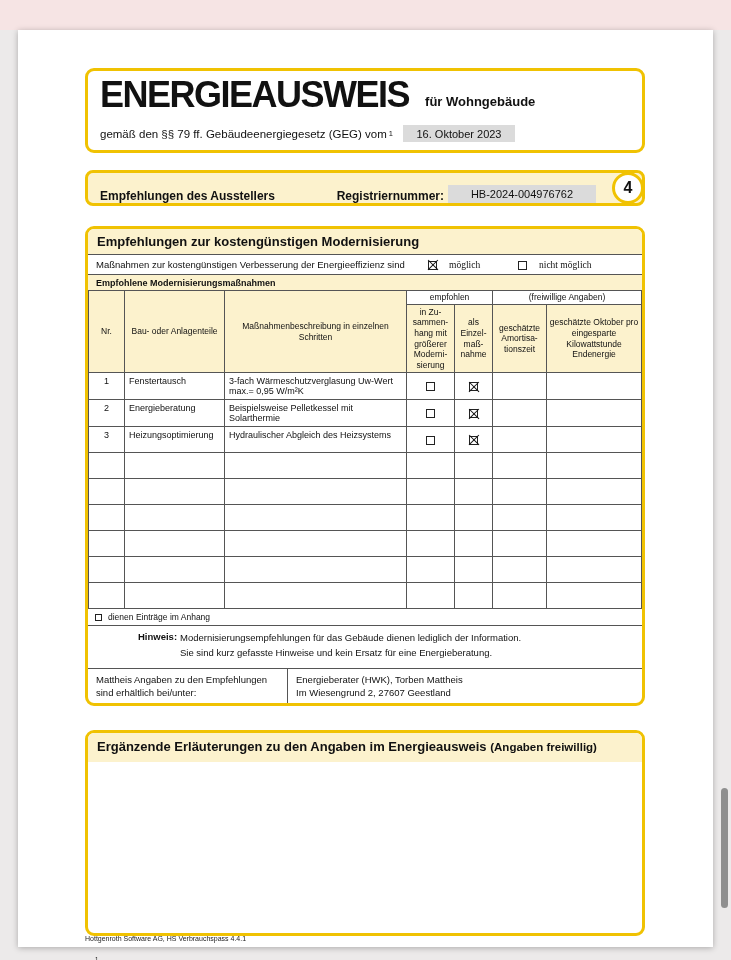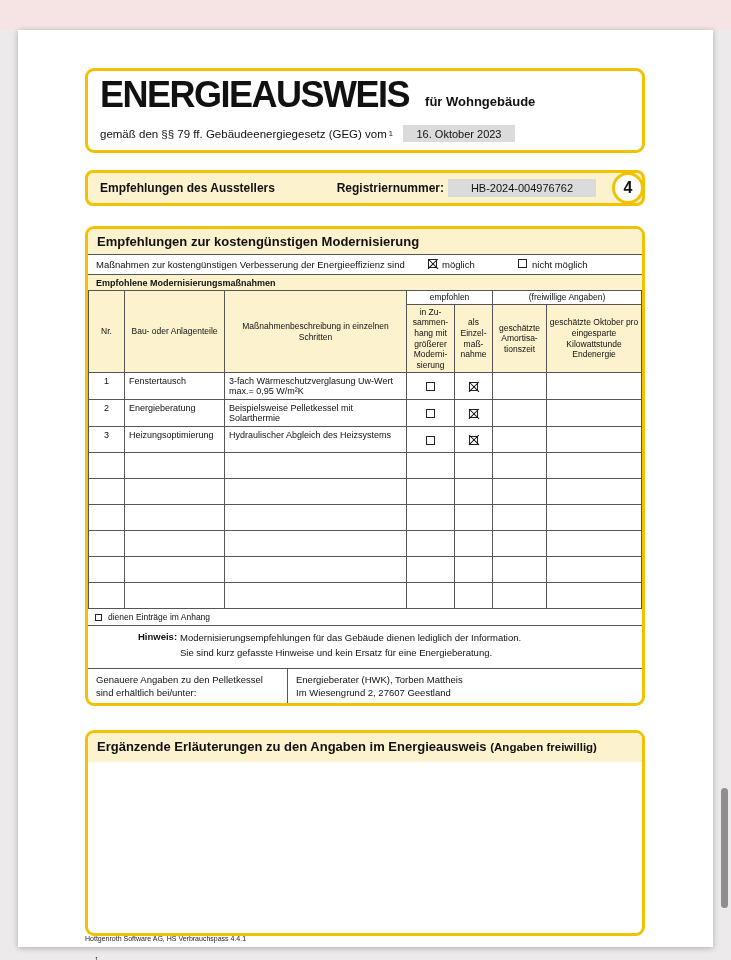--- a/index.html
+++ b/index.html
@@ -30,39 +30,39 @@
   .main-title{ font-size:36px; font-weight:bold; letter-spacing:-1.5px; line-height:1; }
   .subtitle{ font-size:13px; font-weight:bold; padding-bottom:4px; }
   .law-row{ display:flex; align-items:center; margin-top:12px; font-size:11.5px; }
   .law-row sup{ font-size:7.5px; margin-left:2px; }
   .value-box{ background:var(--valbox); text-align:center; font-size:11px; padding:2.5px 10px; margin-left:10px; min-width:112px; }
 
   
   .reg-bar{
     position:relative; margin-top:17px; height:36px;
     background:var(--band); border:3px solid var(--accent); border-radius:8px;
-    display:flex; align-items:center; padding:0 12px; font-size:12px;
+    display:flex; align-items:flex-end; padding:0 12px; font-size:12px;
   }
   .reg-title{ font-weight:bold; }
   .reg-label{ font-weight:bold; margin-left:auto; margin-right:4px; }
   .reg-value{ background:var(--valbox); font-size:11px; padding:3px 12px; min-width:148px; text-align:center; margin-right:34px; }
   .page-circle{
     position:absolute; right:-2px; top:50%; transform:translateY(-50%);
     width:32px; height:32px; border-radius:50%; background:#fff;
     border:3.5px solid var(--accent);
     display:flex; align-items:center; justify-content:center;
     font-weight:bold; font-size:16px;
   }
 
   
   .main-box{ margin-top:20px; border:3px solid var(--accent); border-radius:9px; overflow:hidden; background:#fff; }
   .box-title{ background:var(--band); font-weight:bold; font-size:13px; padding:5px 9px; }
   .measures-row{ display:flex; align-items:center; border-top:1px solid var(--hair); border-bottom:1px solid var(--hair); padding:4px 8px; font-size:9.5px; background:#fff; }
   .measures-text{ flex:0 0 332px; }
-  .opt{ display:flex; align-items:flex-start; gap:5px; }
+  .opt{ display:flex; align-items:flex-end; gap:12px;font-family:Liberation Serif, serif; }
   .opt1{ flex:0 0 90px; }
   .table-caption{ background:var(--band); font-weight:bold; font-size:9px; padding:2.5px 8px; }
 
   table{ width:100%; border-collapse:collapse; table-layout:fixed; }
   th,td{ border:1px solid var(--hair); }
   th{ background:var(--band); font-weight:normal; font-size:8.5px; padding:2px 2px; text-align:center; vertical-align:middle; line-height:1.25; }
   th.group{ background:#fff; font-size:8.5px; padding:1px; }
   td{ font-size:9px; padding:3px 4px; vertical-align:top; background:#fff; }
   .data-row td{ height:26px; }
   td.nr{ text-align:center; }
@@ -257,21 +257,21 @@
       <div class="hint">
         <span class="hint-label">Hinweis:</span>
         <span class="hint-lines">
           <div>Modernisierungsempfehlungen für das Gebäude dienen lediglich der Information.</div>
           <div>Sie sind kurz gefasste Hinweise und kein Ersatz für eine Energieberatung.</div>
         </span>
       </div>
 
       <div class="source">
         <div class="source-left">
-          <div>Genauere Angaben zu den Pelletkessel</div>
+          <div>Mattheis Angaben zu den Empfehlungen</div>
           <div>sind erhältlich bei/unter:</div>
         </div>
         <div class="source-right">
           <div>Energieberater (HWK), Torben Mattheis</div>
           <div>Im Wiesengrund 2, 27607 Geestland</div>
         </div>
       </div>
     </div>
 
     <div class="notes-box">

